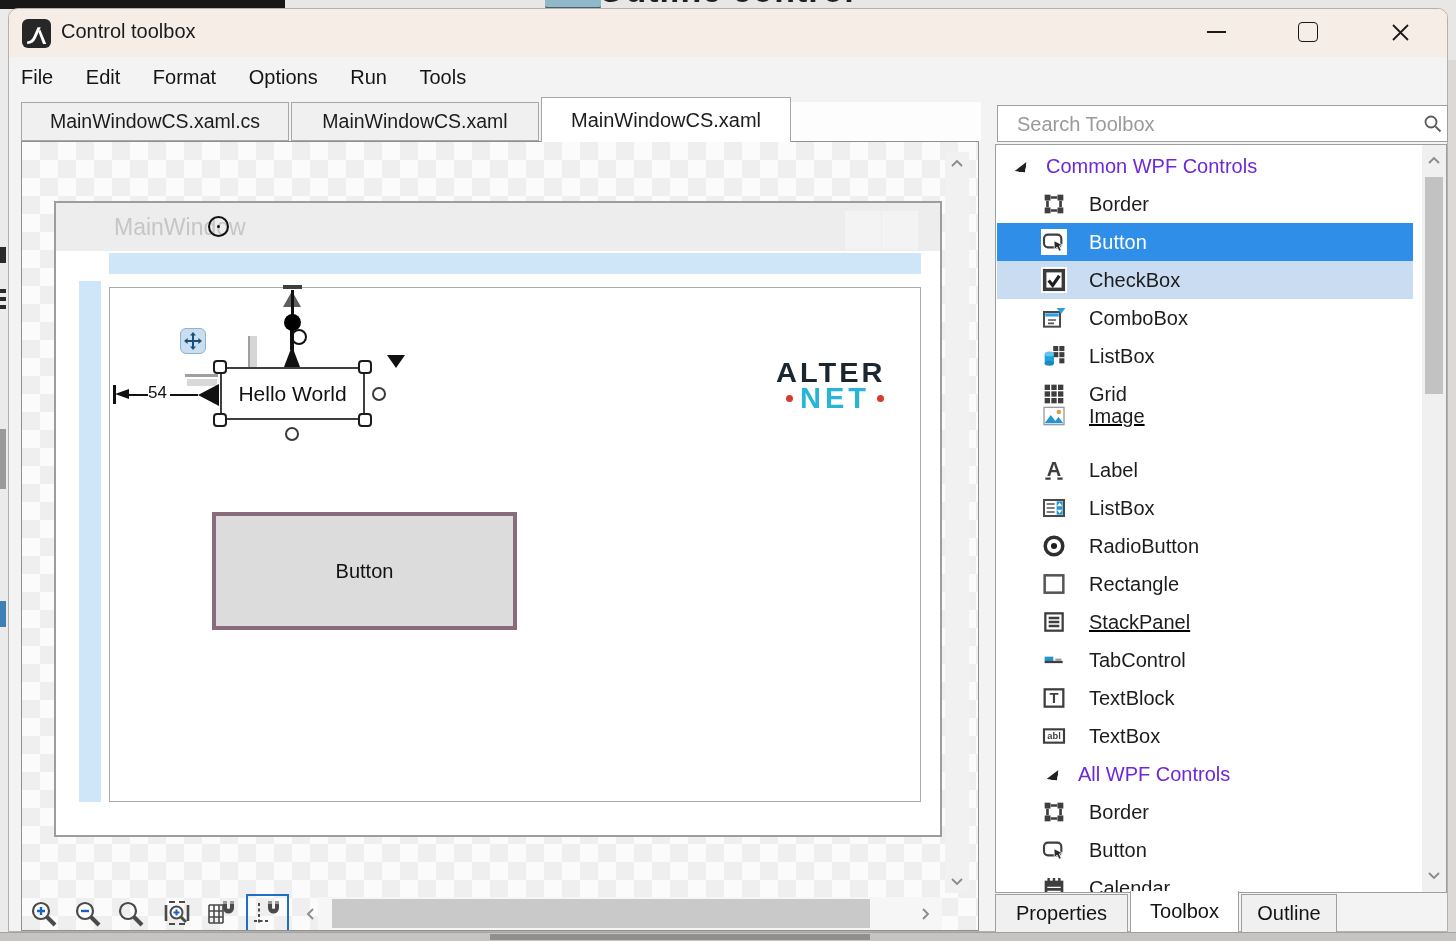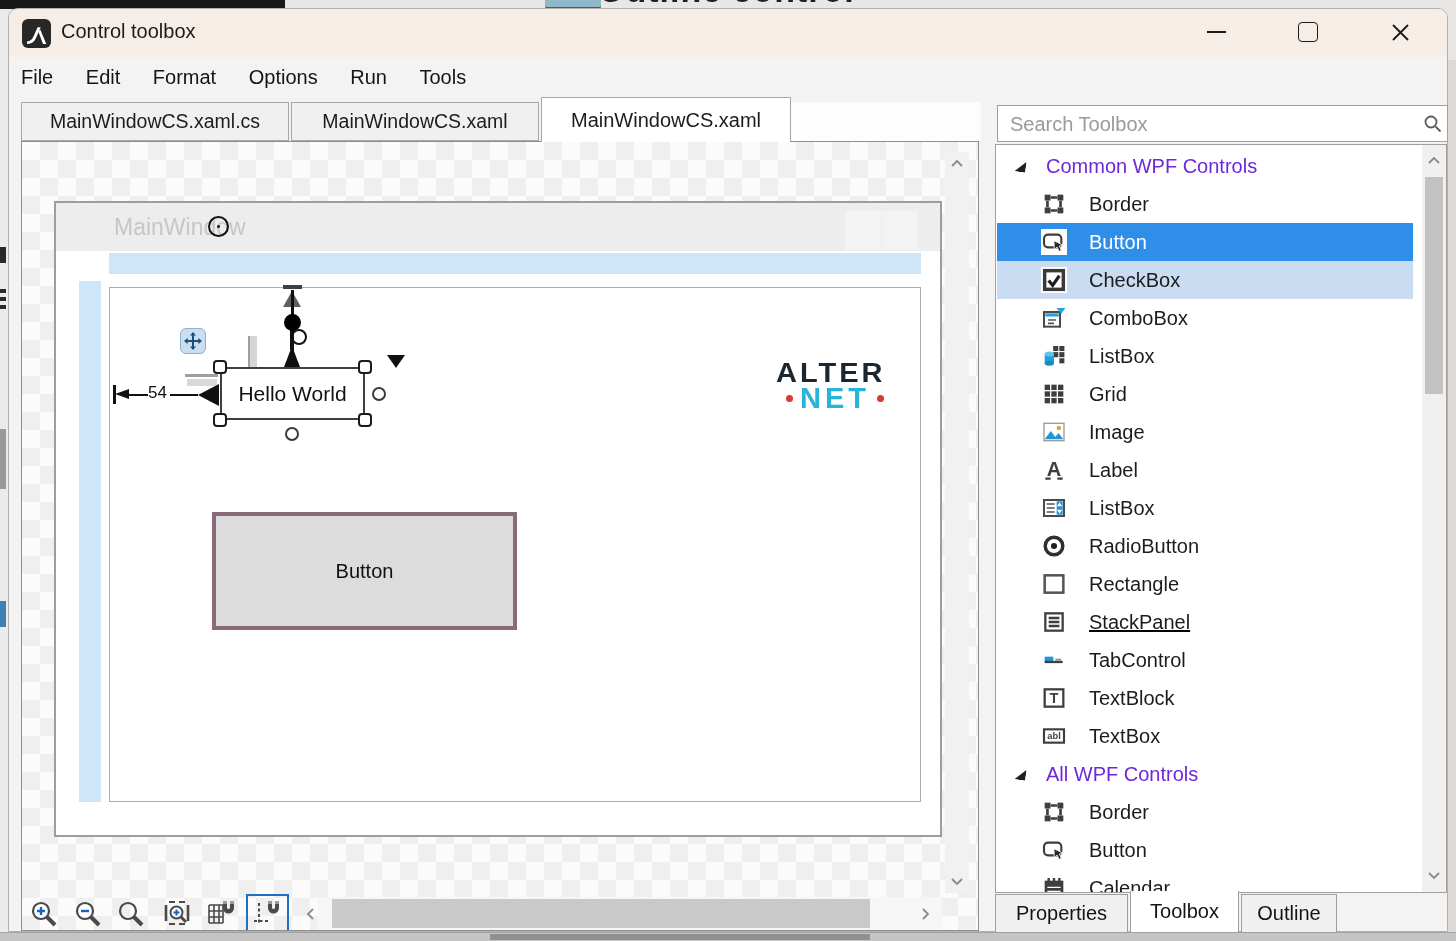--- a/index.html
+++ b/index.html
@@ -87,21 +87,21 @@
   .logo-dot{width:7px;height:7px;border-radius:50%;background:#d93a2e;}
   
   .vtrack{left:923px;top:10px;width:24px;height:741px;background:#f1f1f1;}
   .htrack{left:296px;top:755px;width:624px;height:33px;background:#f6f6f6;}
   .hthumb{left:310px;top:757px;width:538px;height:29px;background:#c9c9c9;}
   .chev{width:16px;height:16px;}
   .zoomico{width:34px;height:34px;display:flex;align-items:center;justify-content:center;}
   .snapbox{left:224px;top:752px;width:43px;height:39px;border:2.5px solid #1f6fc4;box-sizing:border-box;}
   
   .search{left:988px;top:96px;width:451px;height:37px;background:#fff;border:1px solid #9f9f9f;box-sizing:border-box;}
-  .search input{position:absolute;left:10px;top:2px;width:390px;height:30px;border:none;outline:none;font-size:20px;color:#333;font-family:"Liberation Sans",sans-serif;background:transparent;}
+  .search input{position:absolute;left:17px;top:2px;width:390px;height:30px;border:none;outline:none;font-size:20px;color:#333;font-family:"Liberation Sans",sans-serif;background:transparent;}
   .search input::placeholder{color:#9a9a9a;}
   .searchico{left:424px;top:7px;}
   #tree{left:986px;top:135px;width:452px;height:749px;background:#fff;border:1px solid #9f9f9f;box-sizing:border-box;overflow:hidden;}
   .trow{left:1px;width:416px;height:38px;display:flex;align-items:center;}
   .trow.sel{background:#2e8ee8;color:#fff;}
   .trow.hov{background:#c9dcf2;}
   .texp{margin-left:18px;width:11px;height:11px;background:#202020;clip-path:polygon(100% 0,0 100%,100% 100%);transform:rotate(8deg);}
   .tcatlabel{margin-left:20px;font-size:20px;color:#6d28d9;}
   .ticon{margin-left:44px;width:26px;height:26px;display:flex;align-items:center;justify-content:center;flex:none;}
   .tlabel{margin-left:22px;font-size:20px;color:#1c1c1c;}
@@ -411,21 +411,21 @@
               <rect x="7" y="7" width="4" height="4"></rect>
               <rect x="12" y="7" width="4" height="4"></rect>
               <rect x="2" y="12" width="4" height="4"></rect>
               <rect x="7" y="12" width="4" height="4"></rect>
               <rect x="12" y="12" width="4" height="4"></rect>
             </svg>
           </span>
         <span class="tlabel">Grid</span>
       </div>
 
-      <div class="abs trow" style="top:268px;">
+      <div class="abs trow" style="top:252px;text-decoration:underline;">
         <span class="ticon">
             <svg width="24" height="24" viewBox="0 0 18 18">
               <rect x="1.5" y="2.5" width="15" height="13" fill="#fff" stroke="#9a9a9a" stroke-width="1"></rect>
               <circle cx="12.6" cy="6" r="1.7" fill="#e0a23e"></circle>
               <path d="M2 14.5l4.6-6.2 3.4 4.4 2.4-2.9 3.6 4.7z" fill="#2196d3"></path>
             </svg>
           </span>
         <span class="tlabel">Image</span>
       </div>
 
@@ -504,21 +504,21 @@
       <div class="abs trow" style="top:572px;">
         <span class="ticon">
             <svg width="24" height="24" viewBox="0 0 18 18">
               <rect x="1.5" y="4" width="15" height="10" fill="#fff" stroke="#3e3e3e" stroke-width="1.6"></rect>
               <text x="9" y="11.5" font-size="7" font-weight="bold" fill="#3e3e3e" text-anchor="middle" font-family="sans-serif">abl</text>
             </svg>
           </span>
         <span class="tlabel">TextBox</span>
       </div>
 
-      <div class="abs trow" style="top:610px;">
+      <div class="abs trow" style="top:610px;padding-left:32px;">
         <span class="texp"></span>
         <span class="tcatlabel">All WPF Controls</span>
       </div>
 
       <div class="abs trow" style="top:648px;">
         <span class="ticon">
             <svg width="24" height="24" viewBox="0 0 18 18">
               <g stroke="#3e3e3e" stroke-width="2">
                 <path d="M4.1 6.6v4.8M13.9 6.6v4.8M6.6 4.1h4.8M6.6 13.9h4.8" fill="none"></path>
               </g>

